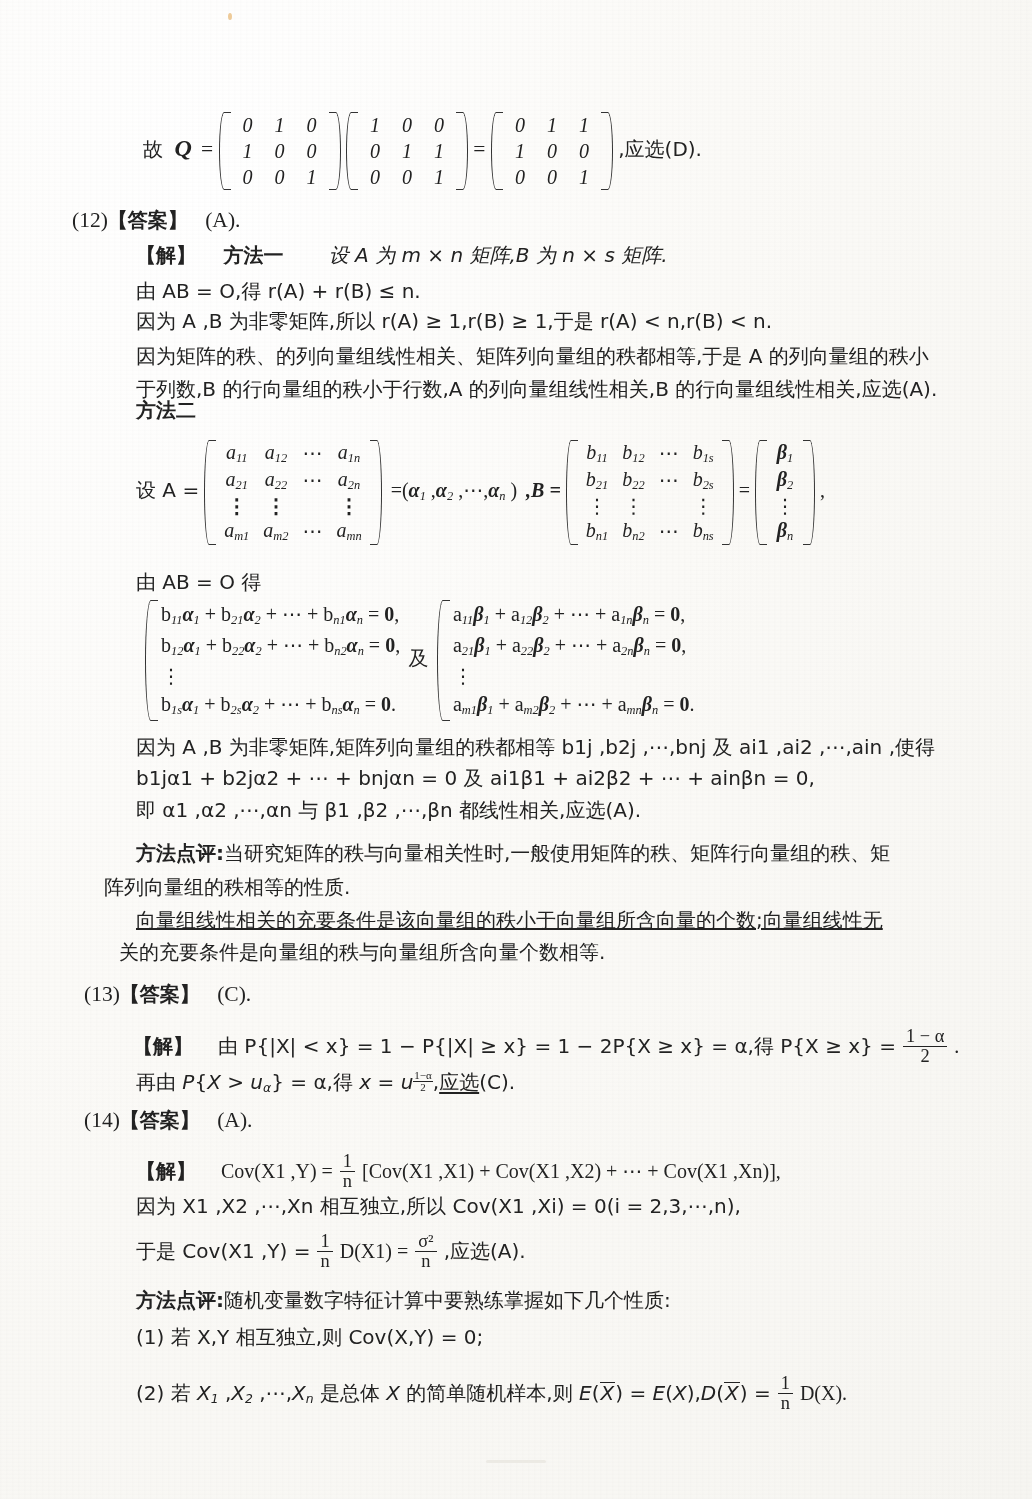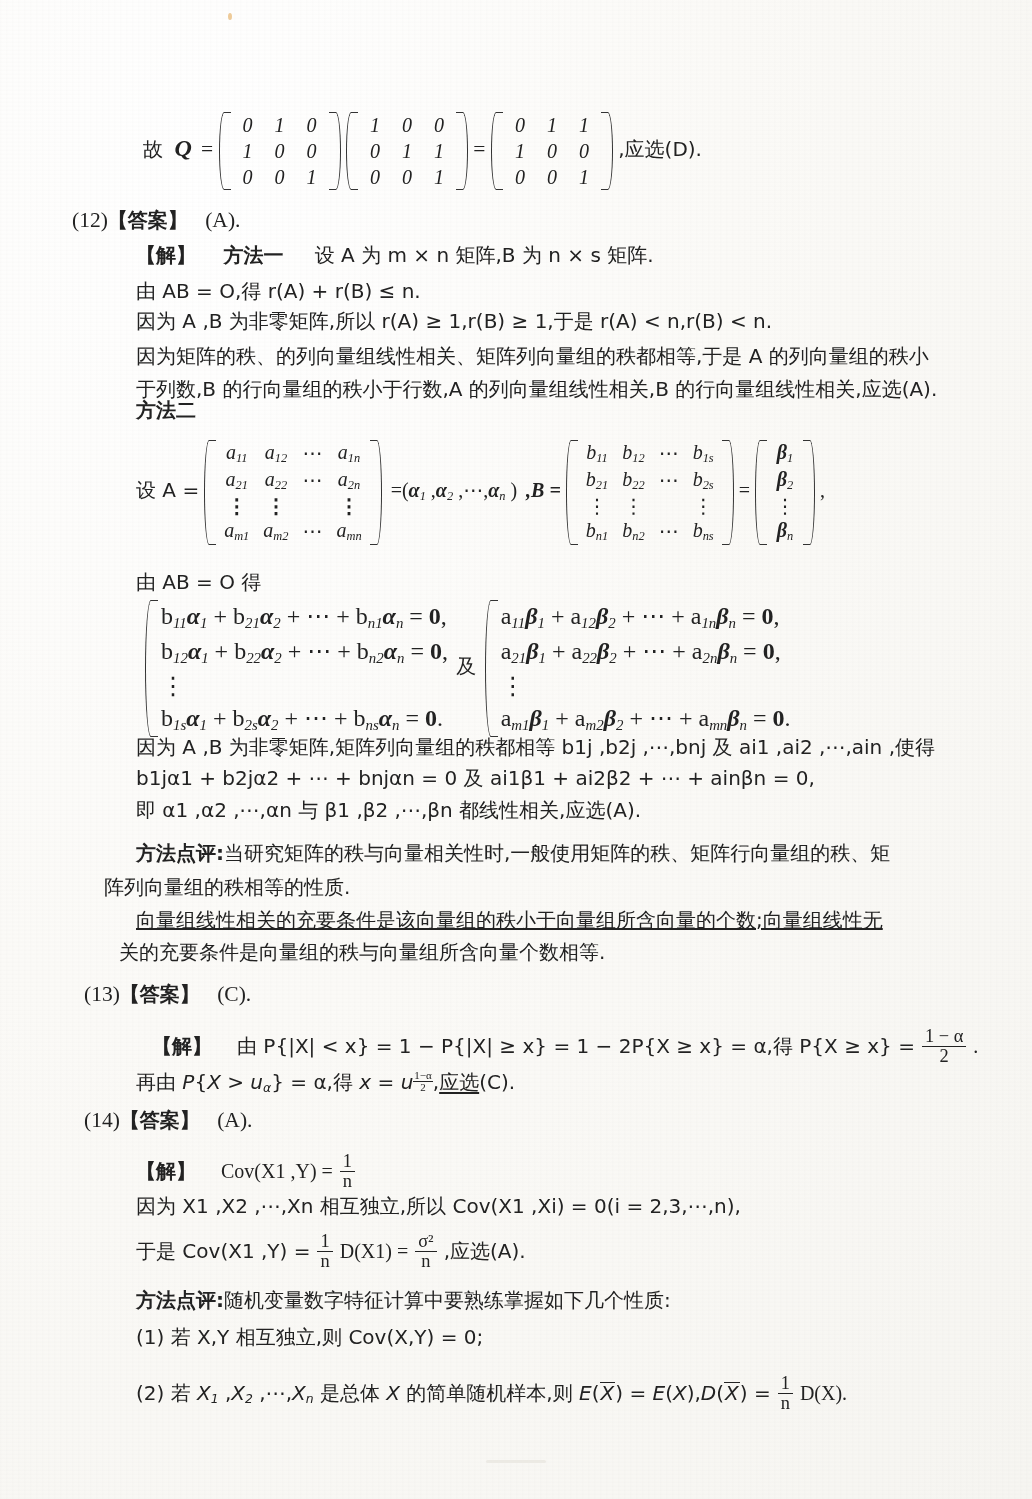--- a/index.html
+++ b/index.html
@@ -61,21 +61,21 @@
   .mat td{padding:3px 11px;text-align:center;font-style:italic;font-size:20px;}
   .mat.tight td{padding:2px 7px;}
 
   
   .sys{display:inline-block;position:relative;padding-left:16px;vertical-align:middle;}
   .sys::before{
     content:"";position:absolute;left:0;top:0;bottom:0;width:12px;
     border:1.6px solid #333;border-right:none;
     border-radius:45% 0 0 45%/50% 0 0 50%;
   }
-  .sys .row{display:block;white-space:nowrap;padding:4px 0;font-size:24px;}
+  .sys .row{display:block;white-space:nowrap;padding:4px 0;font-size:20px;}
 
   .vdots{letter-spacing:0;font-weight:bold;}
   .ovl{border-top:1.3px solid #222;display:inline-block;padding:0 1px;line-height:1;}
 </style>
 </head>
 <body>
 
 <div class="page"></div>
 <div class="paper-noise"></div>
 <div class="speck" style="left:228px;top:13px;width:4px;height:7px;background:#e8b978;opacity:.75;"></div>
@@ -155,21 +155,21 @@
   </div>
 
   <div class="mline" style="left:72px;top:210px;">
     <span>(12)</span><span class="cnb">【答案】</span>
     <span style="margin-left:12px;">(A).</span>
   </div>
 
   <div class="mline" style="left:136px;top:245px;">
     <span class="cnb">【解】</span>
     <span class="cnb" style="margin-left:22px;">方法一</span>
-    <span class="cn" style="margin-left:26px;">设 A 为 m × n 矩阵,B 为 n × s 矩阵.</span>
+    <span class="cn" style="margin-left:40px;font-style:italic;">设 A 为 m × n 矩阵,B 为 n × s 矩阵.</span>
   </div>
 
   <div class="mline cn" style="left:136px;top:281px;">由 AB = O,得 r(A) + r(B) ≤ n.</div>
   <div class="mline cn" style="left:136px;top:311px;">因为 A ,B 为非零矩阵,所以 r(A) ≥ 1,r(B) ≥ 1,于是 r(A) &lt; n,r(B) &lt; n.</div>
   <div class="mline cn" style="left:136px;top:346px;">因为矩阵的秩、的列向量组线性相关、矩阵列向量组的秩都相等,于是 A 的列向量组的秩小</div>
   <div class="mline cn" style="left:136px;top:379px;">于列数,B 的行向量组的秩小于行数,A 的列向量组线性相关,B 的行向量组线性相关,应选(A).</div>
 
   <div class="mline cnb" style="left:136px;top:400px;">方法二</div>
 
   <div class="mline" style="left:136px;top:440px;font-size:20px;">
@@ -287,21 +287,21 @@
   </div>
   <div class="mline cn" style="left:104px;top:877px;">阵列向量组的秩相等的性质.</div>
   <div class="mline cn" style="left:136px;top:910px;text-decoration:underline;">向量组线性相关的充要条件是该向量组的秩小于向量组所含向量的个数;向量组线性无</div>
   <div class="mline cn" style="left:104px;top:942px;margin-left:15px;">关的充要条件是向量组的秩与向量组所含向量个数相等.</div>
 
   <div class="mline" style="left:84px;top:984px;">
     <span>(13)</span><span class="cnb">【答案】</span>
     <span style="margin-left:12px;">(C).</span>
   </div>
 
-  <div class="mline" style="left:152px;top:1027px;font-size:20px;">
+  <div class="mline" style="left:133px;top:1027px;font-size:20px;">
     <span class="cnb">【解】</span>
     <span class="cn" style="margin-left:20px;">由 P{|X| &lt; x} = 1 − P{|X| ≥ x} = 1 − 2P{X ≥ x} = α,得 P{X ≥ x} =</span>
     <span class="frac">
       <span class="num">1 − α</span>
       <span class="den">2</span>
     </span>
     <span>.</span>
   </div>
 
   <div class="mline" style="left:136px;top:1070px;font-size:20px;">
@@ -313,20 +313,21 @@
     <span style="margin-left:12px;">(A).</span>
   </div>
 
   <div class="mline" style="left:136px;top:1152px;font-size:20px;">
     <span class="cnb">【解】</span>
     <span style="margin-left:20px;">Cov(X1 ,Y) =</span>
     <span class="frac">
       <span class="num">1</span>
       <span class="den">n</span>
     </span>
+    <span>[Cov(X1 ,X1) + Cov(X1 ,X2) + ⋯ + Cov(X1 ,Xn)],</span>
   </div>
 
   <div class="mline cn" style="left:136px;top:1196px;">因为 X1 ,X2 ,⋯,Xn 相互独立,所以 Cov(X1 ,Xi) = 0(i = 2,3,⋯,n),</div>
 
   <div class="mline" style="left:136px;top:1232px;font-size:20px;">
     <span class="cn">于是 Cov(X1 ,Y) =</span>
     <span class="frac">
       <span class="num">1</span>
       <span class="den">n</span>
     </span>

